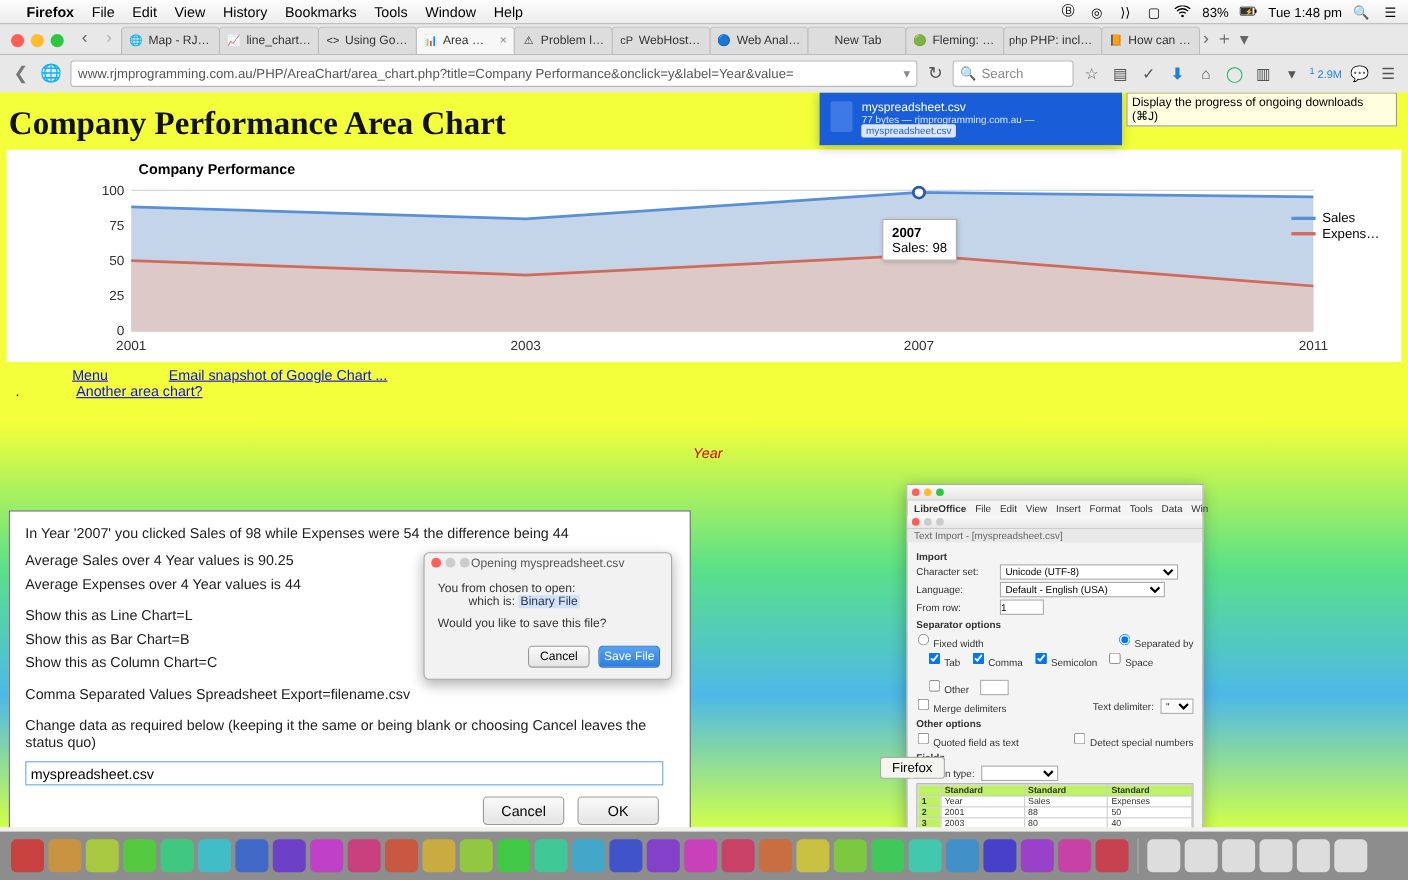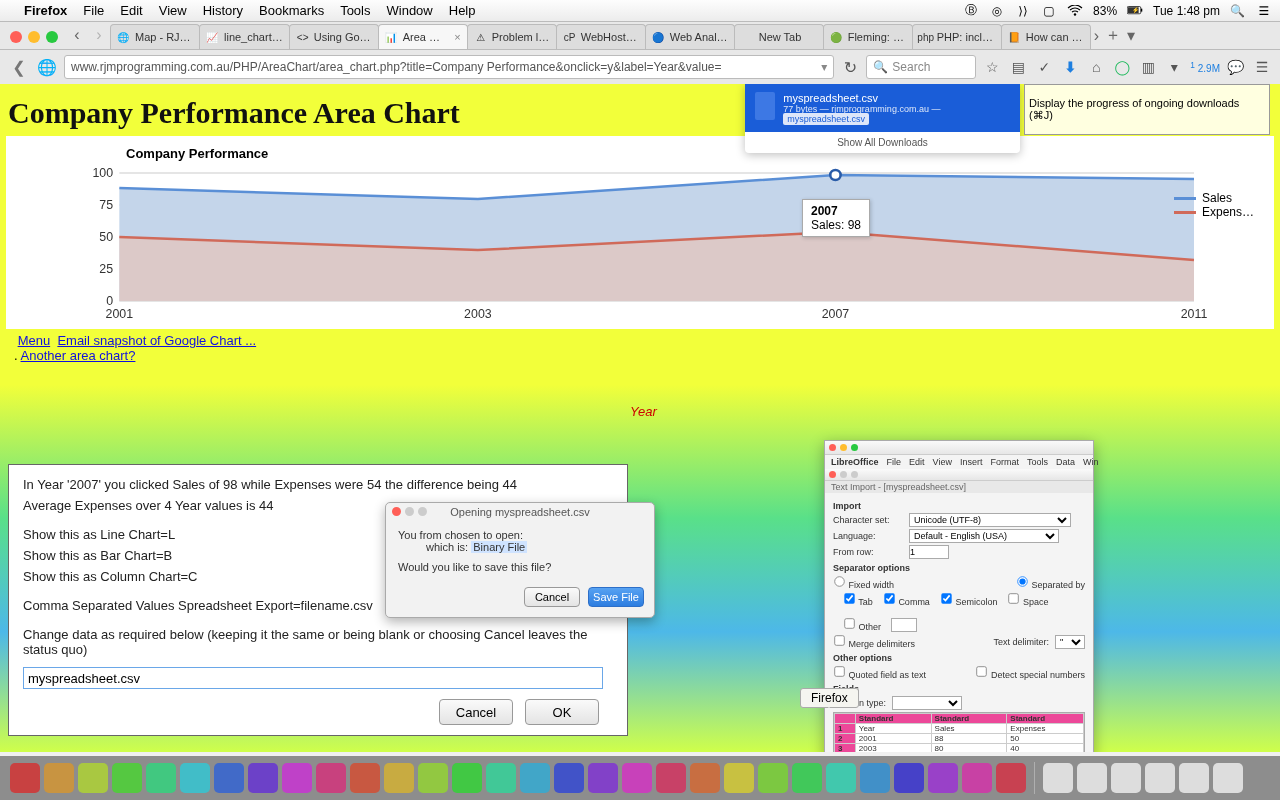--- a/index.html
+++ b/index.html
@@ -42,41 +42,41 @@
 .chart-title { font-size:13px; font-weight:600; padding:4px 0 2px 110px; }
 .chart { position:relative; height:160px; }
 .chart svg { width:100%; height:100%; }
 .legend { position:absolute; right:2px; top:28px; font-size:12px; }
 .legend div { display:flex; align-items:center; gap:6px; }
 .legend .sw { width:22px; height:3px; display:inline-block; }
 .year-label { position:absolute; left:630px; top:320px; font-style:italic; color:#c00; font-size:13px; }
 
 .tooltip { position:absolute; background:#fff; border:1px solid #aaa; padding:4px 8px; font-size:12px; box-shadow:1px 1px 4px rgba(0,0,0,.2); }
 .links { padding:4px 14px; font-size:13px; }
-.links a { color:#11d; text-decoration:underline; }
+.links a { color:#11d; text-decoration:underline;margin-left:48px; }
 .links .dot { color:#000; }
 
 
 .prompt-box { position:absolute; left:8px; top:380px; width:620px; background:#fff; border:1px solid #666; padding:12px 14px 10px; font-size:13px; color:#222; }
 .prompt-box p { margin-bottom:6px; }
 .prompt-box input[type=text] { width:580px; height:22px; border:1px solid #6aa7e8; padding:2px 4px; font-size:13px; margin-top:4px; }
 .prompt-btns { display:flex; gap:12px; justify-content:flex-end; padding:10px 14px 0 0; }
 .prompt-btns button { width:74px; height:26px; background:linear-gradient(#fafafa,#e4e4e4); border:1px solid #999; border-radius:4px; font-size:13px; }
 
 
 .dl-panel { position:absolute; top:0; left:745px; width:275px; background:#fff; box-shadow:0 2px 10px rgba(0,0,0,.25); border-radius:0 0 4px 4px; font-size:11px; }
 .dl-item { background:#1a5dd8; color:#fff; padding:8px 10px; display:flex; gap:8px; }
 .dl-item .fi { width:22px; height:28px; background:#3d78e4; border-radius:2px; }
 .dl-item .meta { font-size:9px; opacity:.85; }
 .dl-item .name-pill { background:#fff; color:#1a5dd8; padding:1px 4px; border-radius:2px; font-size:9px; }
 .dl-foot { text-align:center; padding:5px; font-size:10px; color:#555; }
-.dl-tip { position:absolute; top:0; left:1024px; width:246px; background:#ffffe0; border:1px solid #999; font-size:11px; padding:12px 4px; }
-
-
-.open-dlg { position:absolute; left:385px; top:418px; width:270px; background:#f2f2f2; border:1px solid #aaa; box-shadow:0 4px 12px rgba(0,0,0,.3); border-radius:5px; font-size:11px; }
+.dl-tip { position:absolute; top:0; left:1024px; width:246px; background:#ffffe0; border:1px solid #999; font-size:11px; padding:2px 4px; }
+
+
+.open-dlg { position:absolute; left:385px; top:418px; width:226px; background:#f2f2f2; border:1px solid #aaa; box-shadow:0 4px 12px rgba(0,0,0,.3); border-radius:5px; font-size:11px; }
 .open-dlg .titlebar { text-align:center; font-size:11px; color:#555; padding:3px 0; position:relative; }
 .open-dlg .tb-dots { position:absolute; left:6px; top:4px; display:flex; gap:4px; }
 .open-dlg .tb-dots span { width:9px; height:9px; border-radius:50%; background:#ccc; }
 .open-dlg .tb-dots span:first-child { background:#ff5f57; }
 .open-dlg .body { padding:8px 12px; color:#333; }
 .open-dlg .body b { font-weight:600; }
 .open-dlg .hl { background:#cfe3ff; padding:0 2px; }
 .open-dlg .btns { display:flex; justify-content:flex-end; gap:8px; padding:6px 10px 10px; }
 .open-dlg .btns button { width:56px; height:20px; border:1px solid #999; border-radius:4px; font-size:11px; background:linear-gradient(#fafafa,#e4e4e4); }
 .open-dlg .btns .primary { background:linear-gradient(#57a2f2,#2d7de0); color:#fff; border-color:#2d6fc8; }
@@ -88,21 +88,21 @@
 .lo .mrow { display:flex; gap:8px; padding:2px 6px; font-size:9px; }
 .lo .subhdr { background:#e8e8e8; font-size:9px; padding:1px 6px; color:#666; }
 .lo .sect { padding:4px 8px; }
 .lo .sect-title { font-weight:600; margin:4px 0 2px; font-size:9px; }
 .lo .row { display:flex; align-items:center; gap:6px; margin:2px 0; }
 .lo select,.lo input[type=text]{ font-size:9px; height:14px; border:1px solid #aaa; background:#fff; }
 .lo input[type=checkbox],.lo input[type=radio]{ transform:scale(.8); }
 .lo .preview { border:1px solid #aaa; background:#fff; margin:2px 0; font-size:8px; }
 .lo .preview table { border-collapse:collapse; width:100%; }
 .lo .preview th,.lo .preview td { border:1px solid #ccc; padding:0 3px; text-align:left; }
-.lo .preview th { background:#ec4899; }
+.lo .preview th { background:#bef264; }
 
 
 .arrow-layer { position:absolute; inset:0; pointer-events:none; }
 
 
 .dock { position:absolute; bottom:0; left:0; right:0; height:44px; background:rgba(60,60,60,.55); display:flex; align-items:center; padding:0 10px; gap:4px; }
 .dock .dico { width:30px; height:30px; border-radius:5px; background:linear-gradient(#7aa3e0,#3d6db8); flex:none; }
 .dock .sep { width:1px; height:32px; background:rgba(255,255,255,.3); margin:0 4px; }
 .dock-label { position:absolute; bottom:44px; left:800px; background:#f5f5f0; border:1px solid #aaa; border-radius:3px; padding:2px 10px; font-size:12px; }
 .dock-label::after { content:""; position:absolute; bottom:-6px; left:50%; margin-left:-5px; border:5px solid transparent; border-top-color:#f5f5f0; }
@@ -292,20 +292,21 @@
   <div class="year-label">Year</div>
 
   <div class="links">
     &nbsp;<a>Menu</a>&nbsp;
     <a>Email snapshot of Google Chart ...</a><br>
     <span class="dot">. </span><a>Another area chart?</a>
   </div>
 
   <div class="prompt-box">
     <p>In Year '2007' you clicked Sales of 98 while Expenses were 54  the difference being 44</p>
+    <p style="margin-top:10px">Average Sales over 4 Year values is 90.25</p>
     <p>Average Expenses over 4 Year values is 44</p>
     <p style="margin-top:14px">Show this as Line Chart=L</p>
     <p>Show this as Bar Chart=B</p>
     <p>Show this as Column Chart=C</p>
     <p style="margin-top:14px">Comma Separated Values Spreadsheet Export=filename.csv</p>
     <p style="margin-top:14px">Change data as required below (keeping it the same or being blank or choosing Cancel leaves the status quo)</p>
     <input type="text" value="myspreadsheet.csv" style="">
     <div class="prompt-btns">
       <button>Cancel</button>
       <button>OK</button>
@@ -313,21 +314,20 @@
   </div>
 
   <div class="dl-panel">
     <div class="dl-item">
       <div class="fi"></div>
       <div>
         <div style="font-size:11px">myspreadsheet.csv</div>
         <div class="meta"><span>77 bytes — rjmprogramming.com.au —</span> <span class="name-pill">myspreadsheet.csv</span></div>
       </div>
     </div>
-    <div class="dl-foot">Show All Downloads</div>
   </div>
   <div class="dl-tip">Display the progress of ongoing downloads (⌘J)</div>
 
   <div class="open-dlg">
     <div class="titlebar">
       <div class="tb-dots">
           <span></span>
           <span></span>
           <span></span>
         </div>

